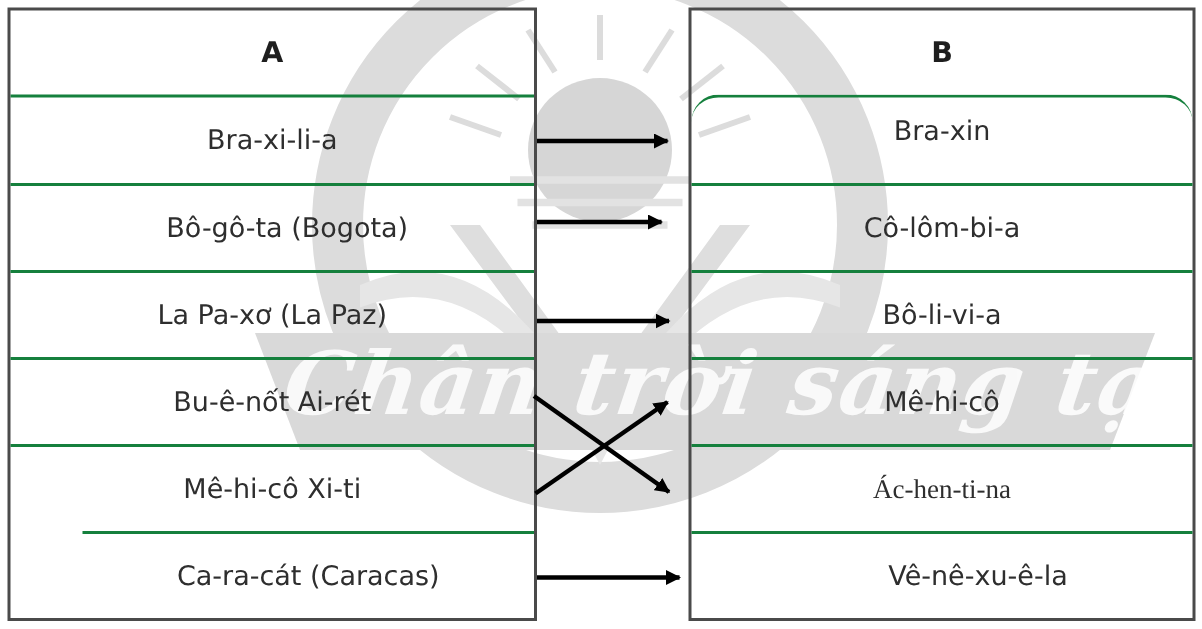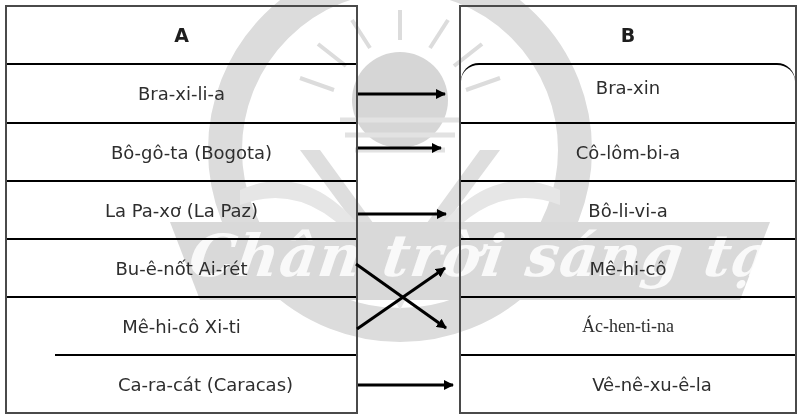--- a/index.html
+++ b/index.html
@@ -10,21 +10,21 @@
   .watermark { position: absolute; left: 0; top: 0; width: 801px; height: 419px; pointer-events: none; }
   .wm-text { position: absolute; left: 190px; top: 222px; font-family: "DejaVu Serif", "Liberation Serif", serif;
              font-style: italic; font-weight: bold; font-size: 58px; color: #ffffff; opacity: 0.85;
              letter-spacing: 1px; white-space: nowrap; transform: skewX(-8deg); }
 
   .tbl { position: absolute; top: 5px; border: 2px solid #4a4a4a; box-sizing: border-box; background: transparent; }
   #table-a { left: 5px; width: 353px; height: 409px; }
   #table-b { left: 459px; width: 338px; height: 409px; }
   .cell { position: absolute; left: 0; right: 0; display: flex; align-items: center; justify-content: center;
           font-size: 18px; color: #2e2e2e; box-sizing: border-box; }
-  .cell.border-top { border-top: 2px solid #000000; }
+  .cell.border-top { border-top: 2px solid #15803d; }
   .cell.header { font-weight: bold; font-size: 19px; color: #1e1e1e; }
 
   svg.arrows { position: absolute; left: 0; top: 0; width: 801px; height: 419px; }
 </style>
 </head>
 <body>
 
 <div class="watermark">
   <svg width="801" height="419" viewBox="0 0 801 419">
 

